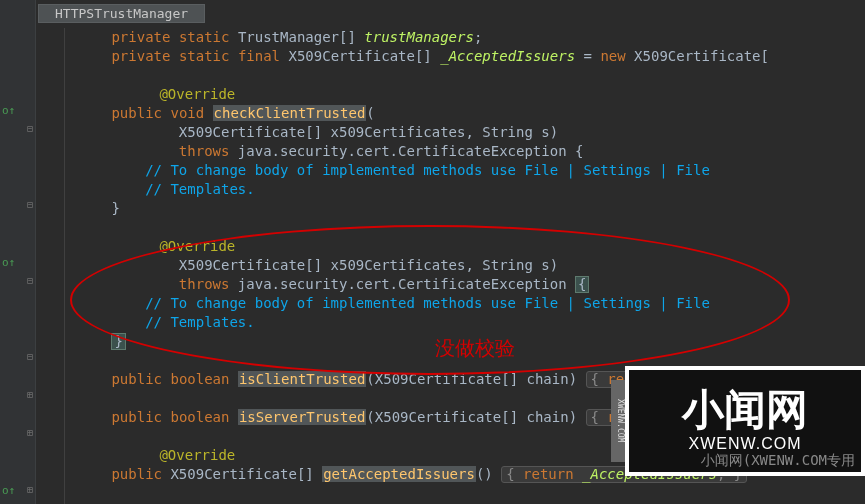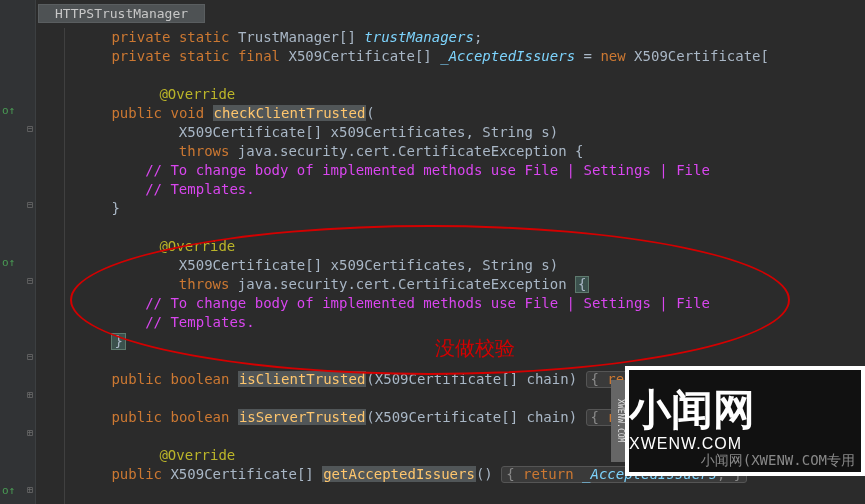--- a/index.html
+++ b/index.html
@@ -54,23 +54,23 @@
       padding-top: 28px;
       position: relative;
     }
     .line {
       height: 19px;
       line-height: 19px;
       white-space: pre;
       position: relative;
     }
     .kw { color: #cc7832; }
-    .field-italic { color: #7dd3fc; font-style: italic; }
+    .field-italic { color: #bef264; font-style: italic; }
     .method-hl { background: #515658; color: #ffc66d; padding: 0 1px; }
-    .comment { color: #d946ef; }
+    .comment { color: #0ea5e9; }
     .annotation { color: #bbb529; margin-left: 48px; }
     .brace-hl { background: #3b514d; border: 1px solid #5e7a6e; padding: 0 2px; line-height: 15px; display: inline-block; }
     .indent-guide {
       position: absolute;
       width: 1px;
       background: #404040;
       top: 0;
       bottom: 0;
     }
     .red-ellipse {
@@ -99,20 +99,21 @@
       position: absolute;
       right: 0px;
       bottom: 28px;
       width: 240px;
       height: 110px;
       background: #111;
       border: 4px solid #fff;
       z-index: 20;
       display: flex;
       flex-direction: column;
+      align-items: center;
       justify-content: center;
       pointer-events: none;
     }
     .watermark-big {
       color: #fff;
       font-size: 42px;
       font-weight: bold;
       font-family: 'Microsoft YaHei', sans-serif;
       line-height: 1;
     }

